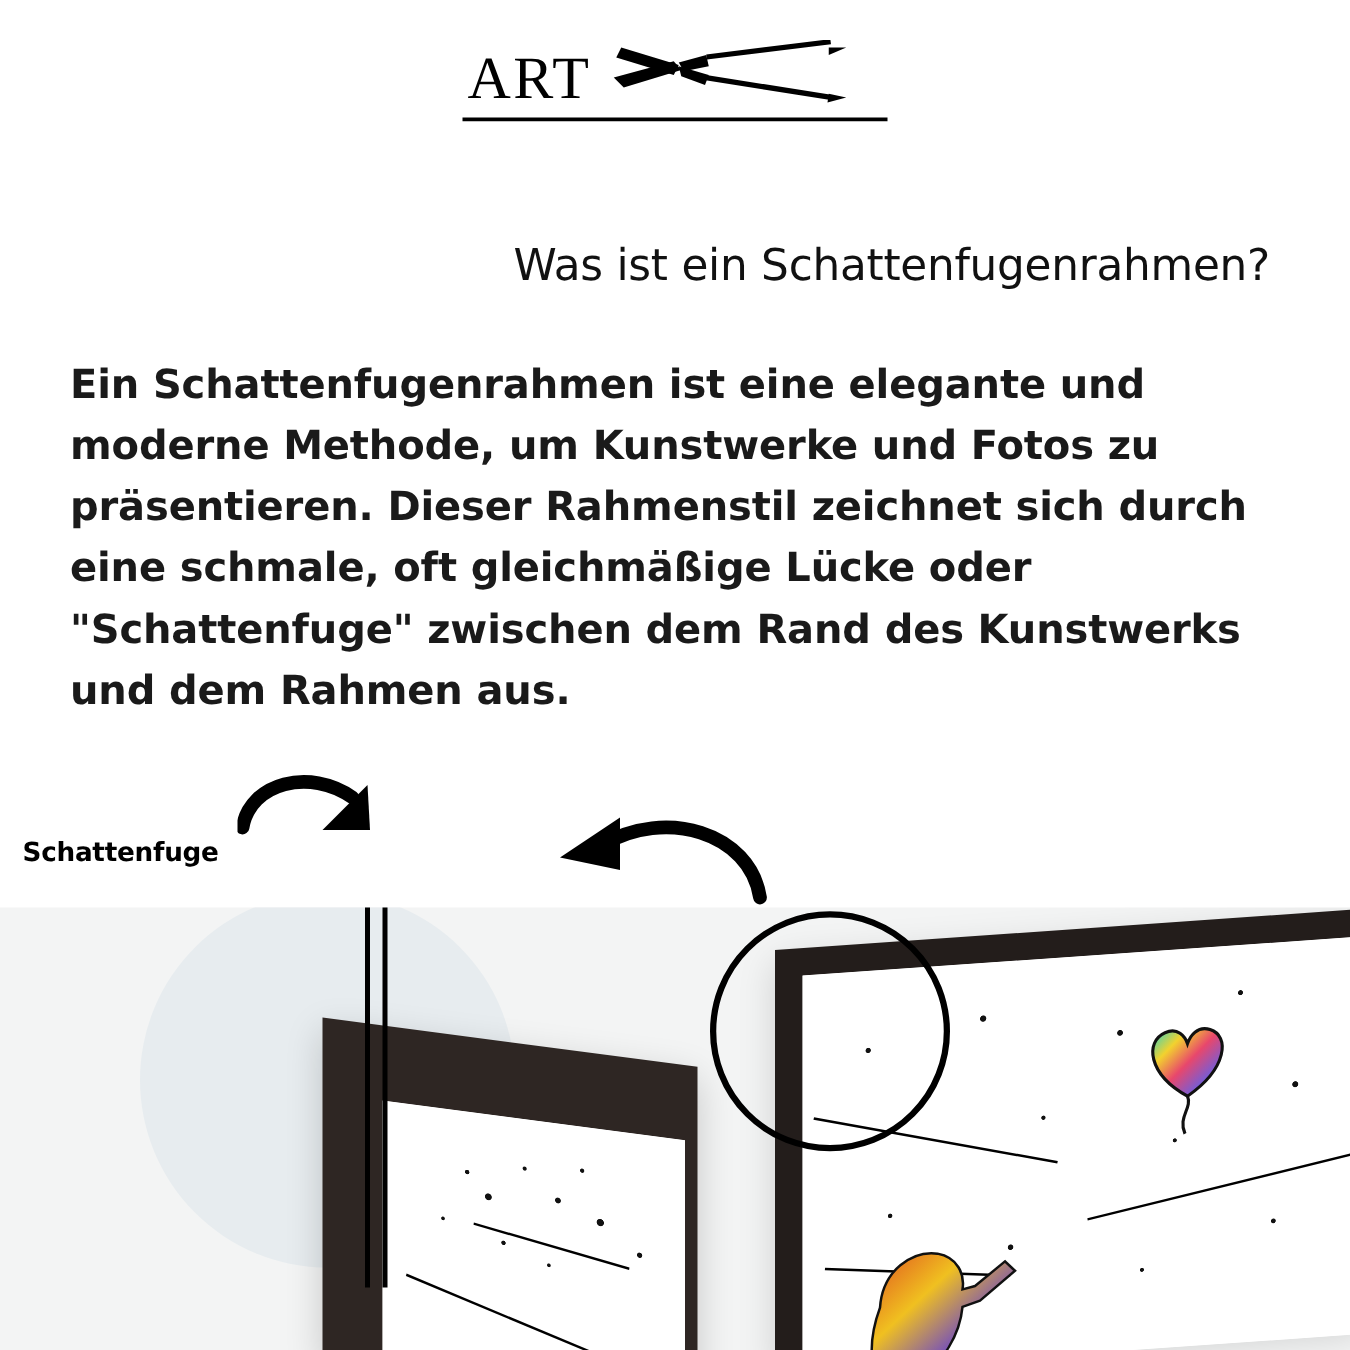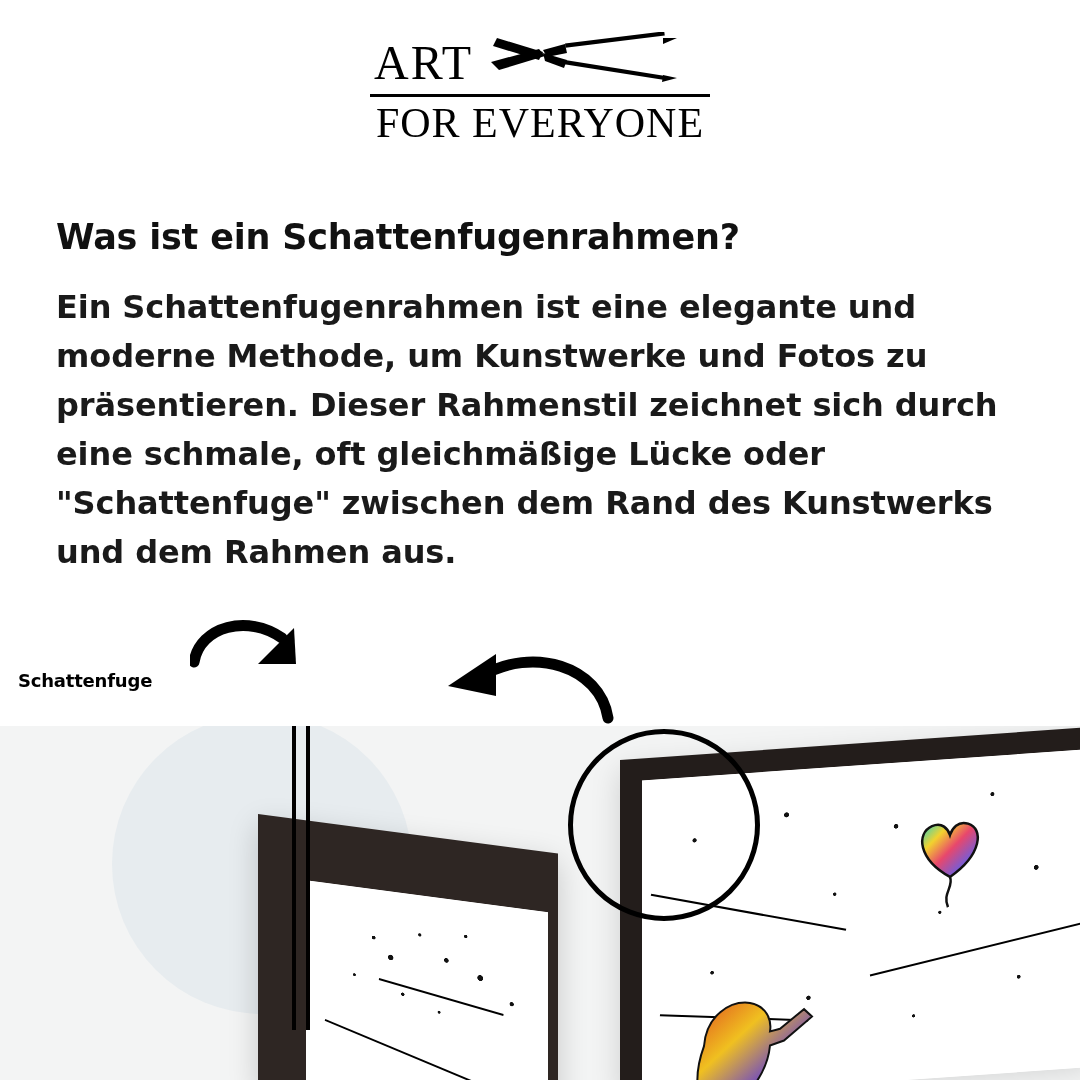--- a/index.html
+++ b/index.html
@@ -68,26 +68,27 @@
     color: #000;
     line-height: 1.05;
     text-align: center;
     padding-top: 2px;
   }
 
   
   .headline {
     position: absolute;
     left: 56px;
-    top: 217px;
+    top: 193px;
     width: 960px;
     font-size: 35px;
-    font-weight: bold;
+    font-weight: normal;
     color: #111111;
     letter-spacing: -0.2px;
+    text-align: right;
   }
   .body-copy {
     position: absolute;
     left: 56px;
     top: 283px;
     width: 975px;
     font-size: 32px;
     line-height: 49px;
     color: #1a1a1a;
     letter-spacing: -0.1px;
@@ -240,21 +241,21 @@
     border: 5px solid #000;
     border-radius: 50%;
     background: transparent;
   }
 
   
   .gap-label {
     position: absolute;
     left: 18px;
     top: 670px;
-    font-size: 18px;
+    font-size: 21px;
     font-weight: bold;
     color: #000;
     letter-spacing: -0.2px;
   }
   .arrow-left-wrap {
     position: absolute;
     left: 190px;
     top: 612px;
     width: 130px;
     height: 75px;
@@ -285,21 +286,20 @@
               <polygon points="176,6 190,6 176,12"></polygon>
               <polygon points="10,6 56,20 52,28 6,14"></polygon>
               <polygon points="56,21 80,28 77,36 58,29"></polygon>
               <rect x="78" y="28" width="100" height="4.2" transform="rotate(9 78 28)"></rect>
               <polygon points="176,43 190,46 175,50"></polygon>
             </g>
           </svg>
         </span>
       </div>
       <div class="logo-rule"></div>
-      <div class="logo-sub">FOR EVERYONE</div>
     </div>
   </div>
 
   <div class="headline">Was ist ein Schattenfugenrahmen?</div>
 
   <div class="body-copy">Ein Schattenfugenrahmen ist eine elegante und moderne Methode, um Kunstwerke und Fotos zu präsentieren. Dieser Rahmenstil zeichnet sich durch eine schmale, oft gleichmäßige Lücke oder "Schattenfuge" zwischen dem Rand des Kunstwerks und dem Rahmen aus.</div>
 
   <div class="gap-label">Schattenfuge</div>
 
   <div class="arrow-left-wrap">

